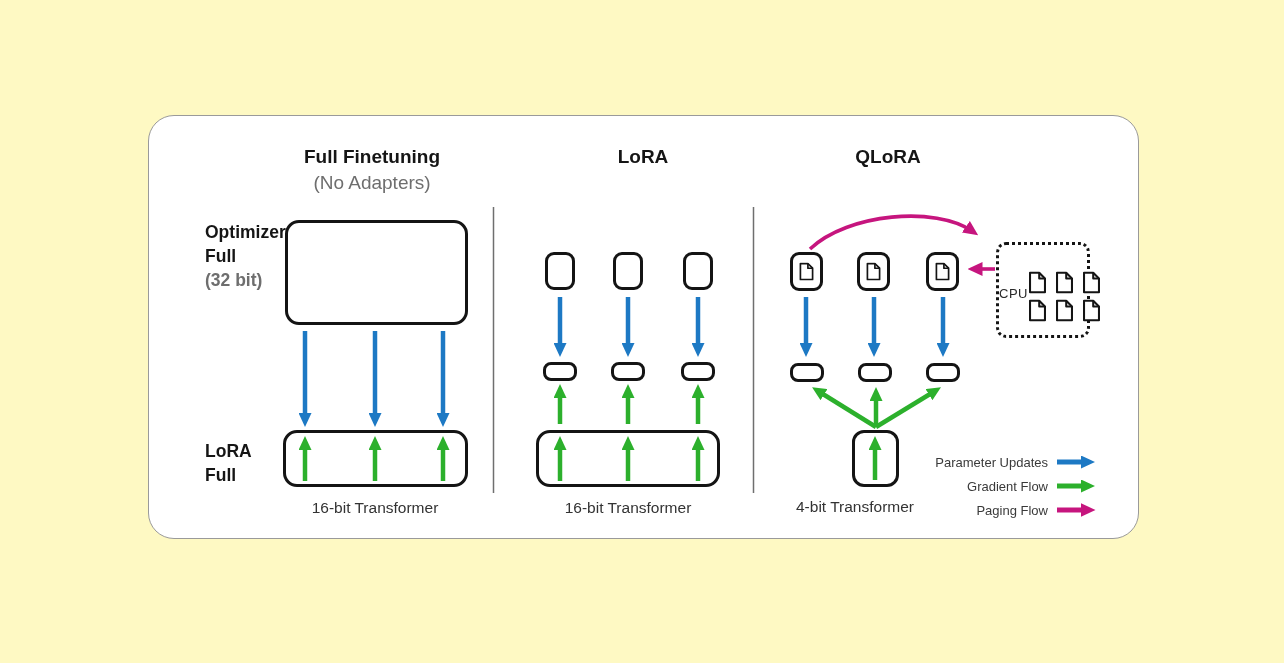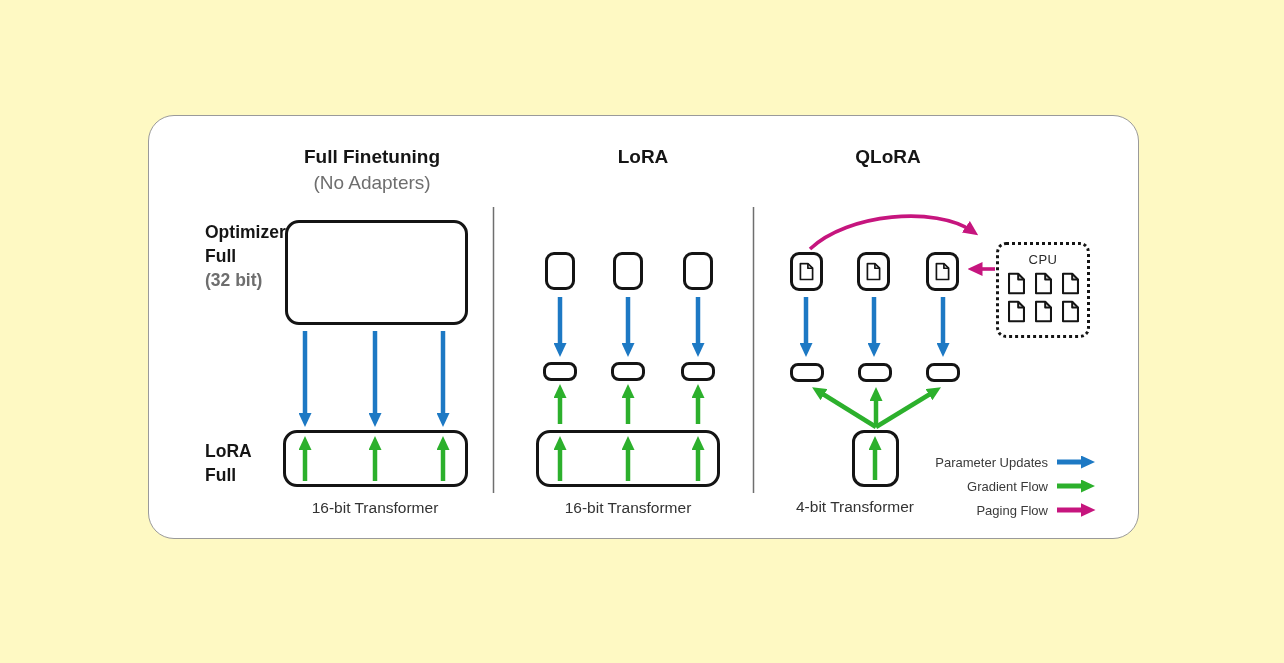--- a/index.html
+++ b/index.html
@@ -21,21 +21,21 @@
   .box{position:absolute;background:#fff;border:3px solid var(--ink);box-sizing:border-box;
        display:flex;align-items:center;justify-content:center;}
   .bigbox{left:285px;top:220px;width:183px;height:105px;border-radius:14px;}
   .basebox{border-radius:14px;}
   .optsq{width:30px;height:38px;border-radius:9px;top:252px;}
   .adpt{width:34px;height:19px;border-radius:8px;}
   .qdoc{width:33px;height:39px;border-radius:9px;top:252px;}
   .qbase{left:852px;top:430px;width:47px;height:57px;border-radius:12px;}
   .cpu{position:absolute;left:996px;top:242px;width:94px;height:96px;box-sizing:border-box;
        border:3px dotted var(--ink);border-radius:10px;background:#fff;
-       display:flex;flex-direction:column;align-items:center;padding-top:7px;}
+       display:flex;align-items:center;padding-top:7px;}
   .cpu-label{font-size:13px;color:#2a2a2a;letter-spacing:.5px;}
   .cpu-grid{display:grid;grid-template-columns:repeat(3,19px);gap:5px 8px;margin-top:5px;}
   .caption{position:absolute;transform:translateX(-50%);font-size:15.5px;color:#333;white-space:nowrap;text-align:right;}
   .legend-label{position:absolute;right:236px;font-size:13px;color:#3a3a3a;white-space:nowrap;}
   .overlay{position:absolute;left:0;top:0;pointer-events:none;}
   .ab{stroke:var(--blue);stroke-width:4.5;fill:none;}
   .ag{stroke:var(--green);stroke-width:4.5;fill:none;}
   .ap{stroke:var(--pink);stroke-width:3.6;fill:none;}
   .albl{stroke-width:5;}
   .mb{fill:var(--blue);} .mg{fill:var(--green);} .mp{fill:var(--pink);}

